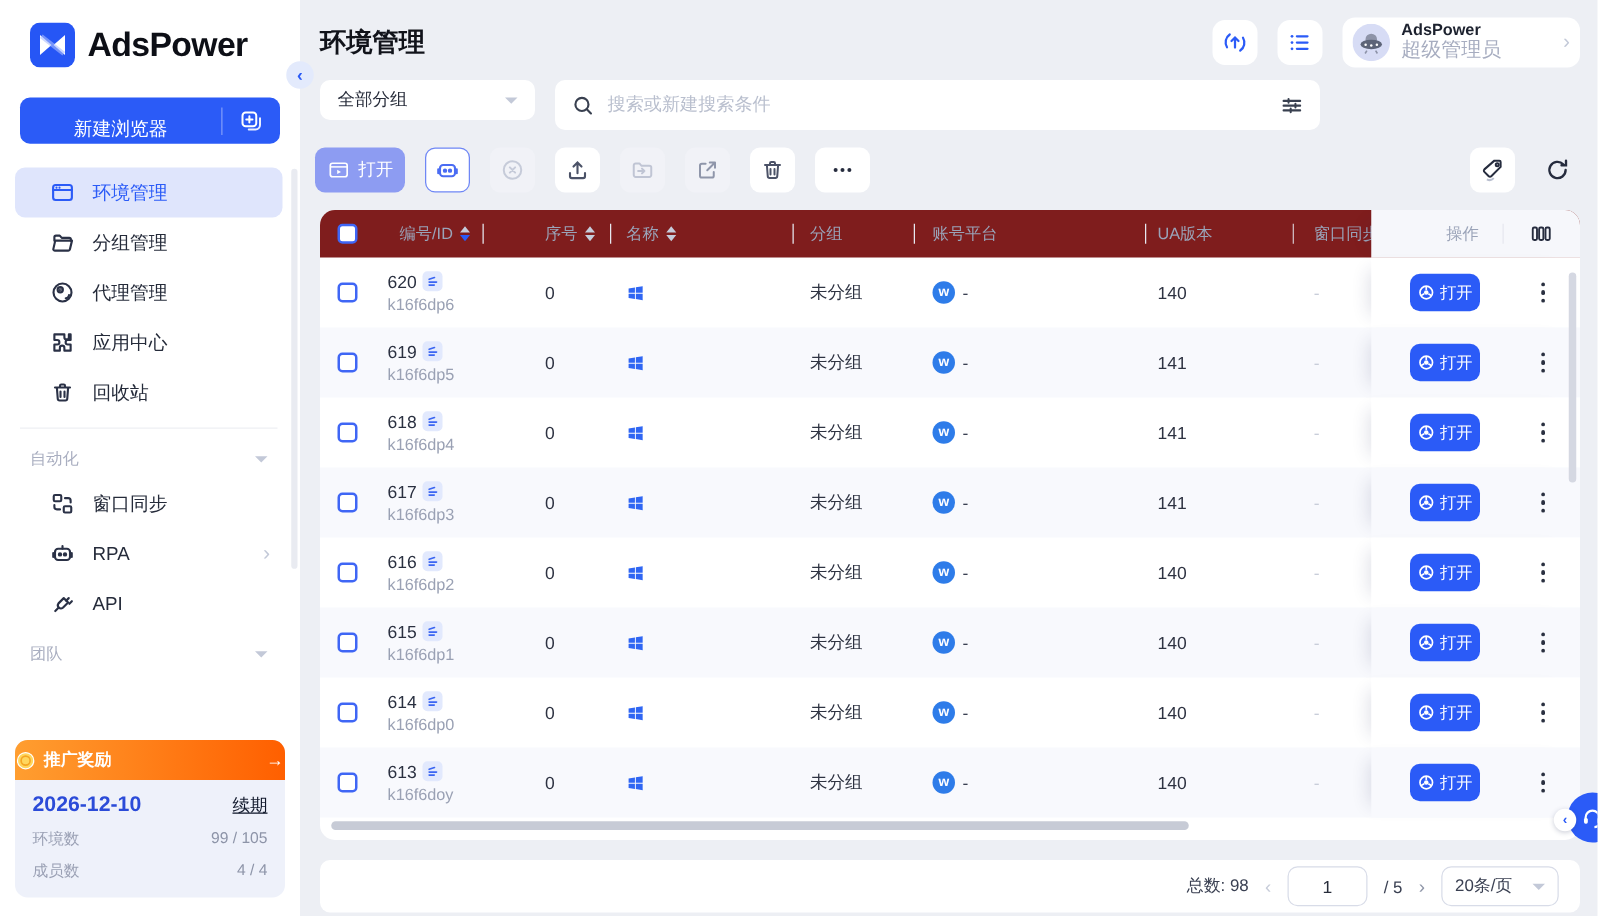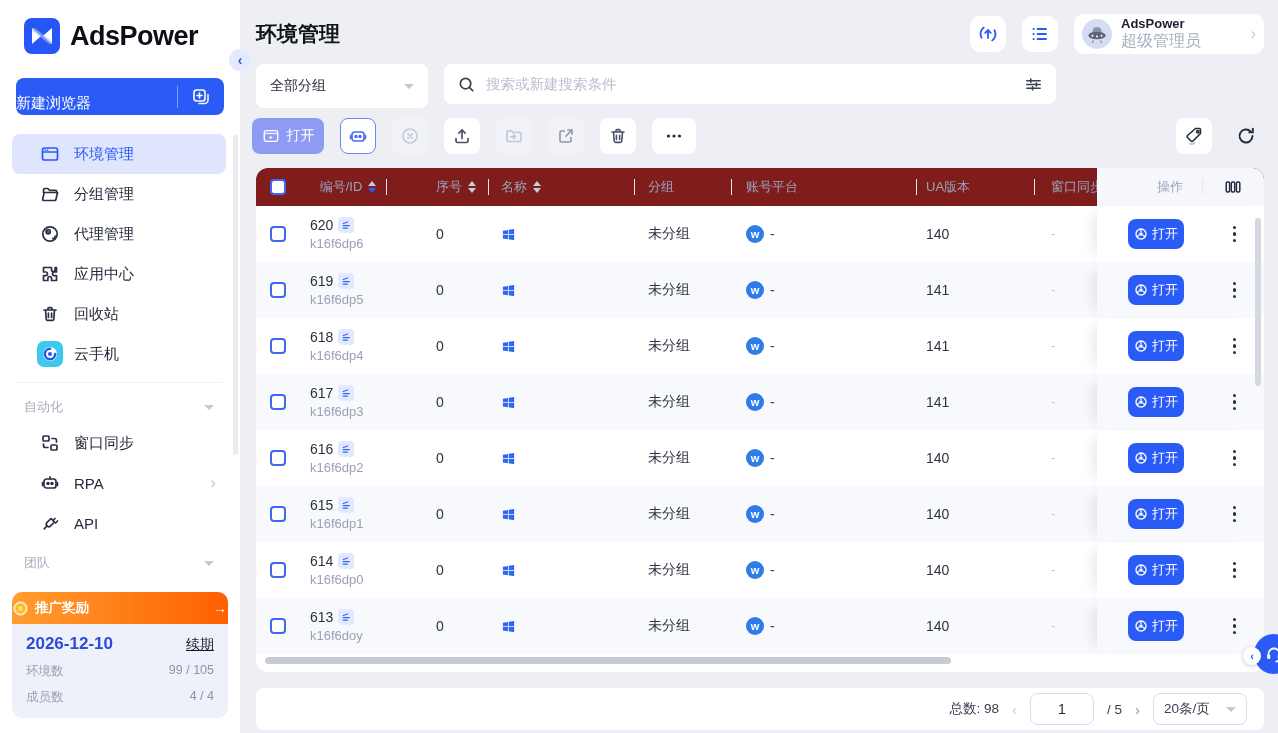--- a/index.html
+++ b/index.html
@@ -7,21 +7,21 @@
   body { position:relative; background:#edeff4; overflow:hidden;
          font-family:"Liberation Sans", sans-serif; color:#252b3a; }
   svg { display:block; }
 
   
   .sidebar { position:absolute; left:0; top:0; bottom:0; width:240px; background:#fff; z-index:5; }
   .logo-row { position:absolute; top:18px; left:24px; display:flex; align-items:center; gap:10px; }
   .logo-text { font-size:27px; font-weight:bold; letter-spacing:-0.5px; color:#0d0f16; }
   .new-btn { position:absolute; top:78px; left:16px; width:208px; height:37px; background:#2b5bf7;
              border:none; border-radius:8px; display:flex; align-items:center; color:#fff; cursor:pointer; }
-  .new-btn-label { flex:1; text-align:left; font-size:15px;margin-top:13px; }
+  .new-btn-label { flex:1; text-align:center; font-size:15px;margin-top:13px; }
   .new-btn-sep { width:1px; height:22px; background:rgba(255,255,255,.4); }
   .new-btn-plus { width:46px; display:flex; justify-content:center; }
   .nav { position:absolute; top:134px; left:12px; right:14px; }
   .m-item { height:40px; display:flex; align-items:center; gap:14px; padding-left:28px;
             font-size:15px; color:#252b3a; border-radius:8px; cursor:pointer; }
   .m-item .mi { width:20px; height:20px; fill:none; stroke:#2a3146; stroke-width:1.7;
                 stroke-linecap:round; stroke-linejoin:round; }
   .m-item.active { background:#dfe5fc; color:#2b5bf7; }
   .m-item.active .mi { stroke:#2b5bf7; }
   .side-divider { height:1px; background:#eef0f4; margin:8px 4px; }
@@ -56,21 +56,21 @@
   .icon-btn { width:36px; height:36px; border-radius:10px; background:#fff; border:none;
               display:flex; align-items:center; justify-content:center; cursor:pointer; }
   .user-card { height:40px; width:190px; background:#fff; border-radius:10px; display:flex;
                align-items:center; padding:0 8px; gap:9px; cursor:pointer; }
   .user-texts { line-height:1.15; }
   .user-name { font-size:13px; font-weight:bold; color:#1c212e; }
   .user-role { font-size:16px; color:#a7adc0; }
   .user-caret { margin-left:auto; color:#c3c9d8; font-size:16px; }
 
   .filter-row { position:absolute; top:64px; left:16px; height:40px; display:flex; gap:16px; }
-  .group-select { width:172px; height:44px; background:#fff; border-radius:8px; display:flex;
+  .group-select { width:172px; height:32px; background:#fff; border-radius:8px; display:flex;
                   align-items:center; padding:0 14px; font-size:14px; color:#272c3a; cursor:pointer; }
   .group-caret { margin-left:auto; width:0; height:0; border-left:5px solid transparent;
                  border-right:5px solid transparent; border-top:5px solid #c3c9d8; }
   .search-bar { width:612px; height:40px; background:#fff; border-radius:8px; display:flex;
                 align-items:center; padding:0 13px; gap:10px; }
   .search-input { border:none; outline:none; flex:1; font-size:14.5px; color:#272c3a;
                   font-family:"Liberation Sans",sans-serif; }
   .search-input::placeholder { color:#b9bfce; }
 
   .toolbar { position:absolute; top:118px; left:12px; display:flex; gap:16px; }
@@ -211,31 +211,20 @@
           <path d="M8 3.5 h3.5 v2.2 a1.8 1.8 0 0 0 3.6 0 V3.5 h1.4 V8 h-2.2 a1.8 1.8 0 0 0 0 3.6 h2.2 v4.9 H11.5 v-2.2 a1.8 1.8 0 0 0 -3.6 0 v2.2 H3.5 V11.6 h2.2 a1.8 1.8 0 0 0 0 -3.6 H3.5 V3.5 z"></path>
         </svg>
       <span>应用中心</span>
     </div>
     <div class="m-item">
       <svg class="mi" viewBox="0 0 20 20">
           <path d="M4 6 h12 M8 6 V4.6 a1 1 0 0 1 1 -1 h2 a1 1 0 0 1 1 1 V6 M5.5 6 l.7 9 a1.5 1.5 0 0 0 1.5 1.4 h4.6 a1.5 1.5 0 0 0 1.5 -1.4 l.7 -9 M8.4 9.2 v4.3 M11.6 9.2 v4.3"></path>
         </svg>
       <span>回收站</span>
     </div>
-    <div class="m-item">
-      <span style="margin-left:-3px">
-        <svg width="26" height="26" viewBox="0 0 26 26">
-            <rect width="26" height="26" rx="7" fill="#3cc9ec"></rect>
-            <circle cx="13" cy="13" r="7" fill="#fff"></circle>
-            <path d="M13 7.8 a5.2 5.2 0 1 0 5.2 5.2" stroke="#2656f5" stroke-width="2.6" fill="none" stroke-linecap="round"></path>
-            <circle cx="13" cy="13" r="2" fill="#2656f5"></circle>
-          </svg>
-      </span>
-      <span style="margin-left:-3px">云手机</span>
-    </div>
 
     <div class="side-divider"></div>
 
     <div class="sec">
       <span>自动化</span>
       <span class="sec-caret"></span>
     </div>
     <div class="m-item">
       <svg class="mi" viewBox="0 0 20 20">
           <rect x="3" y="3" width="6" height="5" rx="1"></rect>

